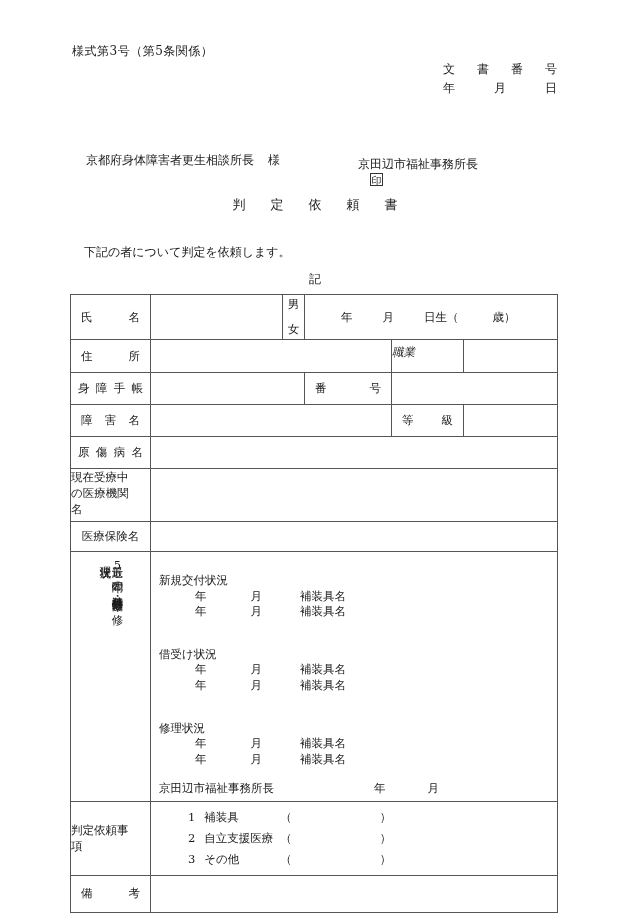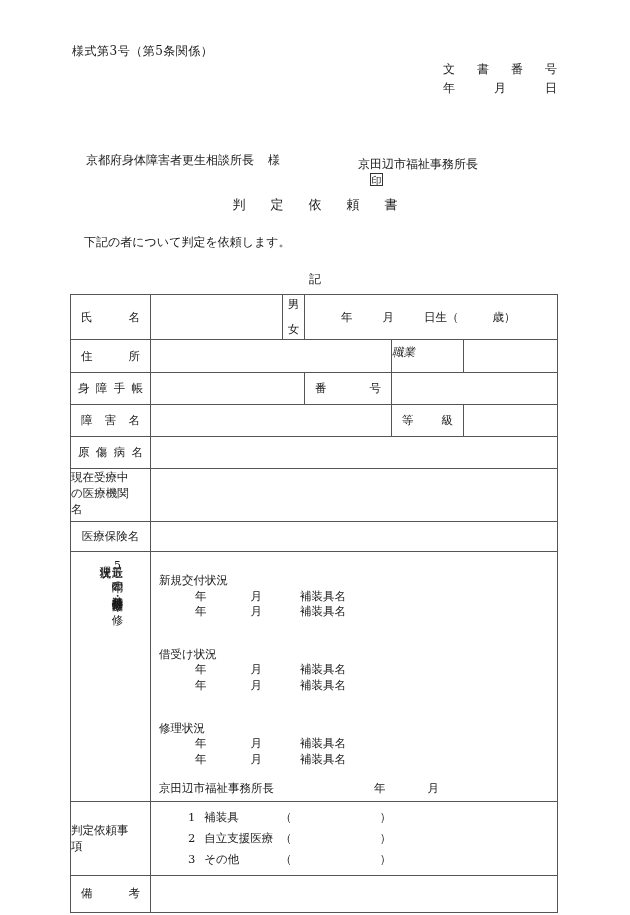--- a/index.html
+++ b/index.html
@@ -81,21 +81,21 @@
     top: 196px;
     text-align: center;
     font-size: 13px;
     letter-spacing: 6px;
     text-indent: 6px;
   }
 
   .intro {
     position: absolute;
     left: 84px;
-    top: 234px;
+    top: 244px;
     font-size: 12px;
     white-space: nowrap;
   }
 
   .ki-mark {
     position: absolute;
     left: 0;
     right: 0;
     top: 271px;
     text-align: center;

